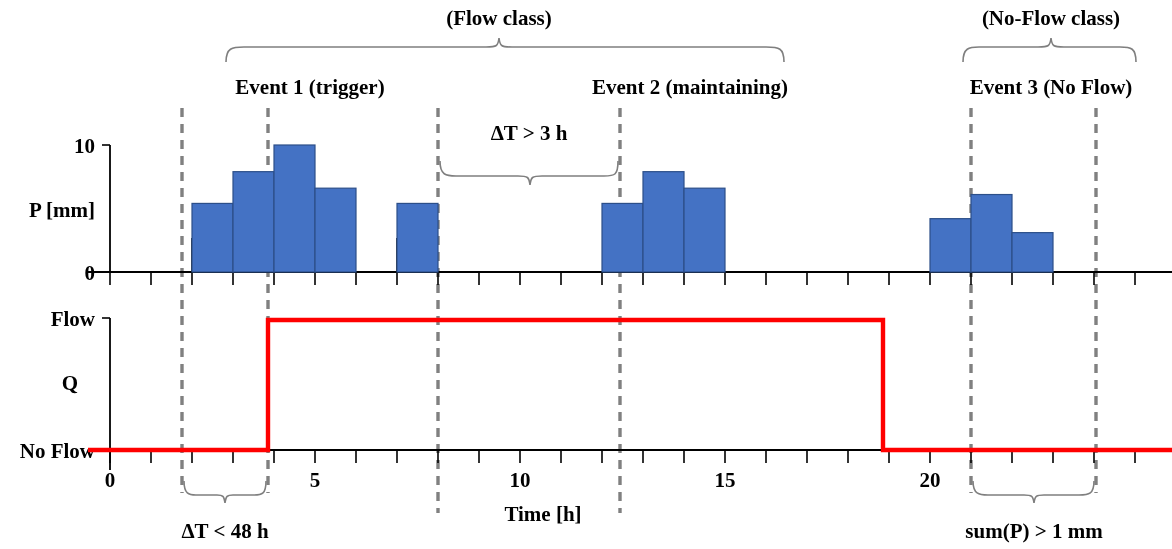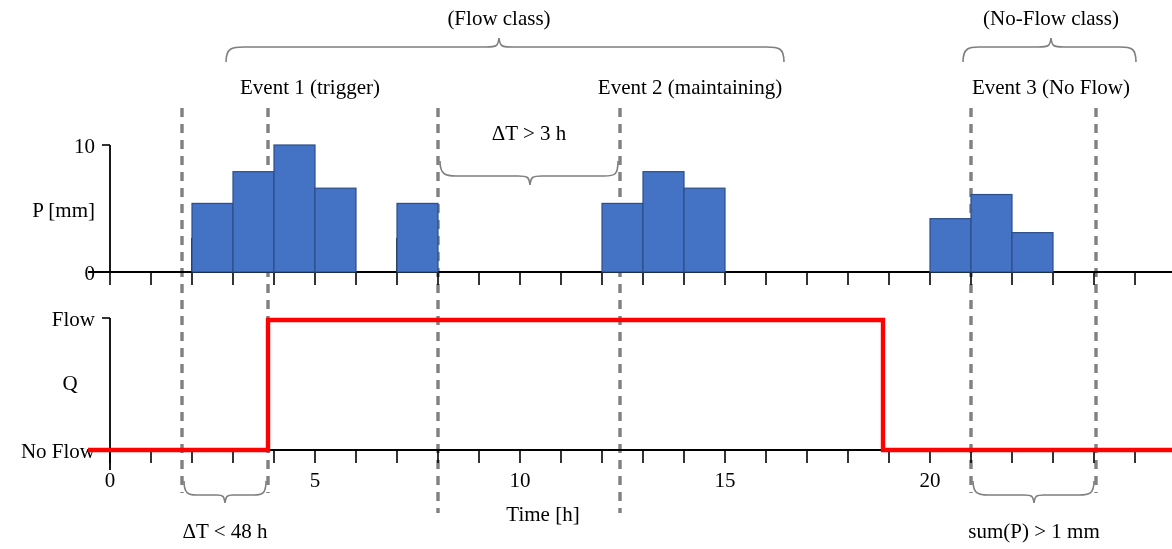--- a/index.html
+++ b/index.html
@@ -10,20 +10,21 @@
   body {
     width: 1172px;
     height: 549px;
     font-family: "Liberation Serif", "DejaVu Serif", serif;
     overflow: hidden;
   }
   #figure {
     position: relative;
     width: 1172px;
     height: 549px;
+    font-weight: bold;
   }
   svg { display: block; }
   .fig-text {
     font-family: "Liberation Serif", "DejaVu Serif", serif;
     fill: #000000;
   }
   .lbl-top     { font-size: 21px; }
   .lbl-axis    { font-size: 21px; }
   .lbl-tick    { font-size: 21px; }
   .lbl-annot   { font-size: 21px; }

